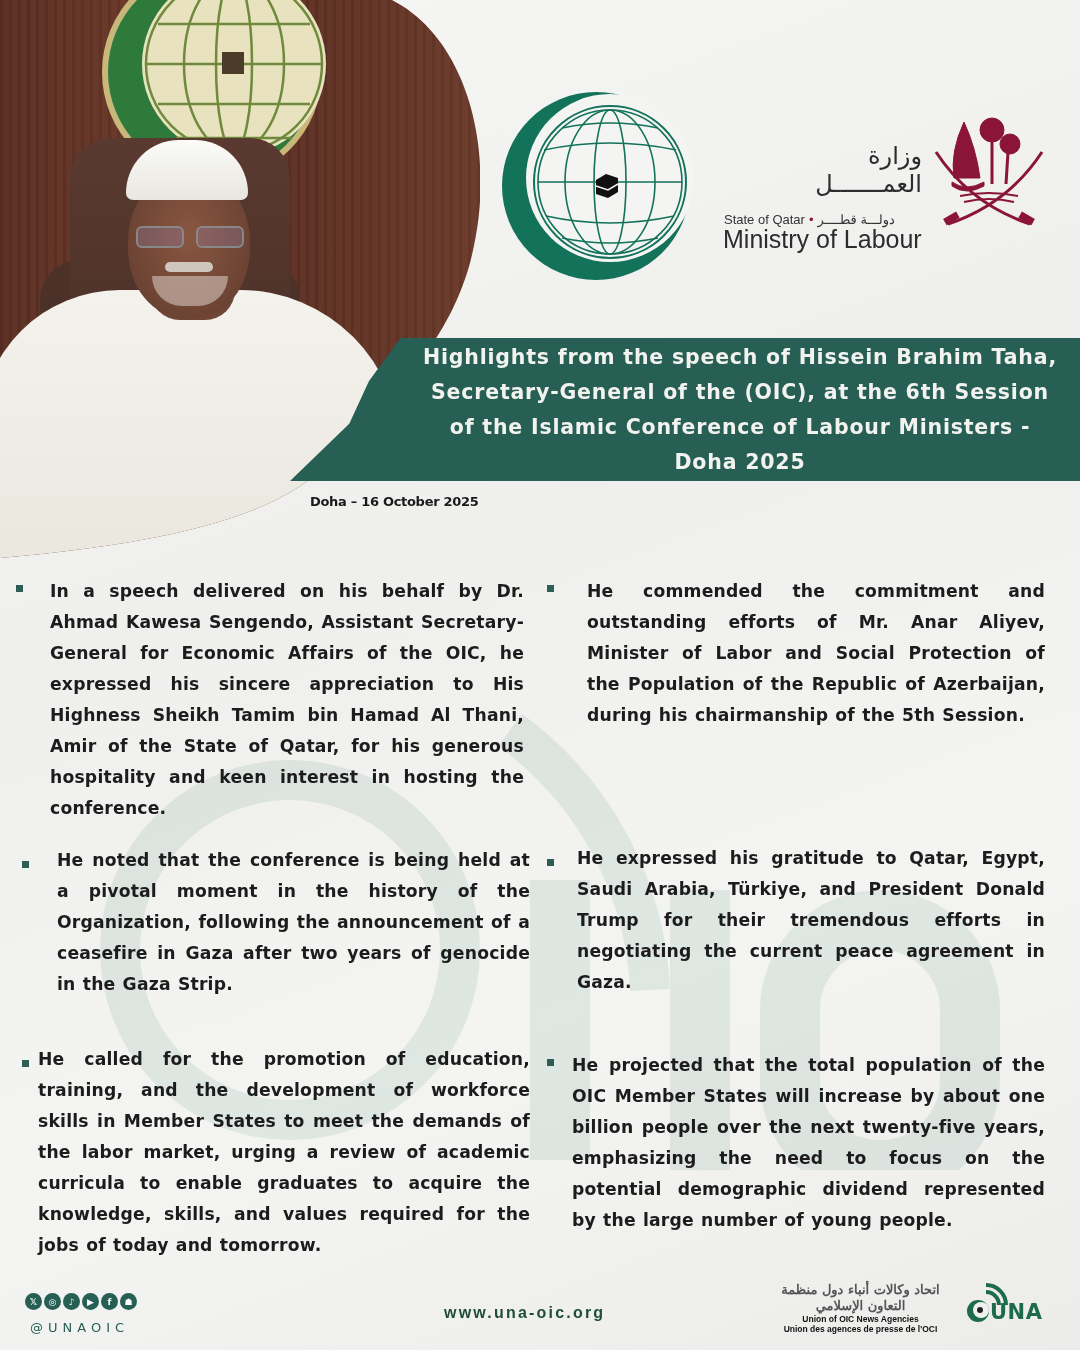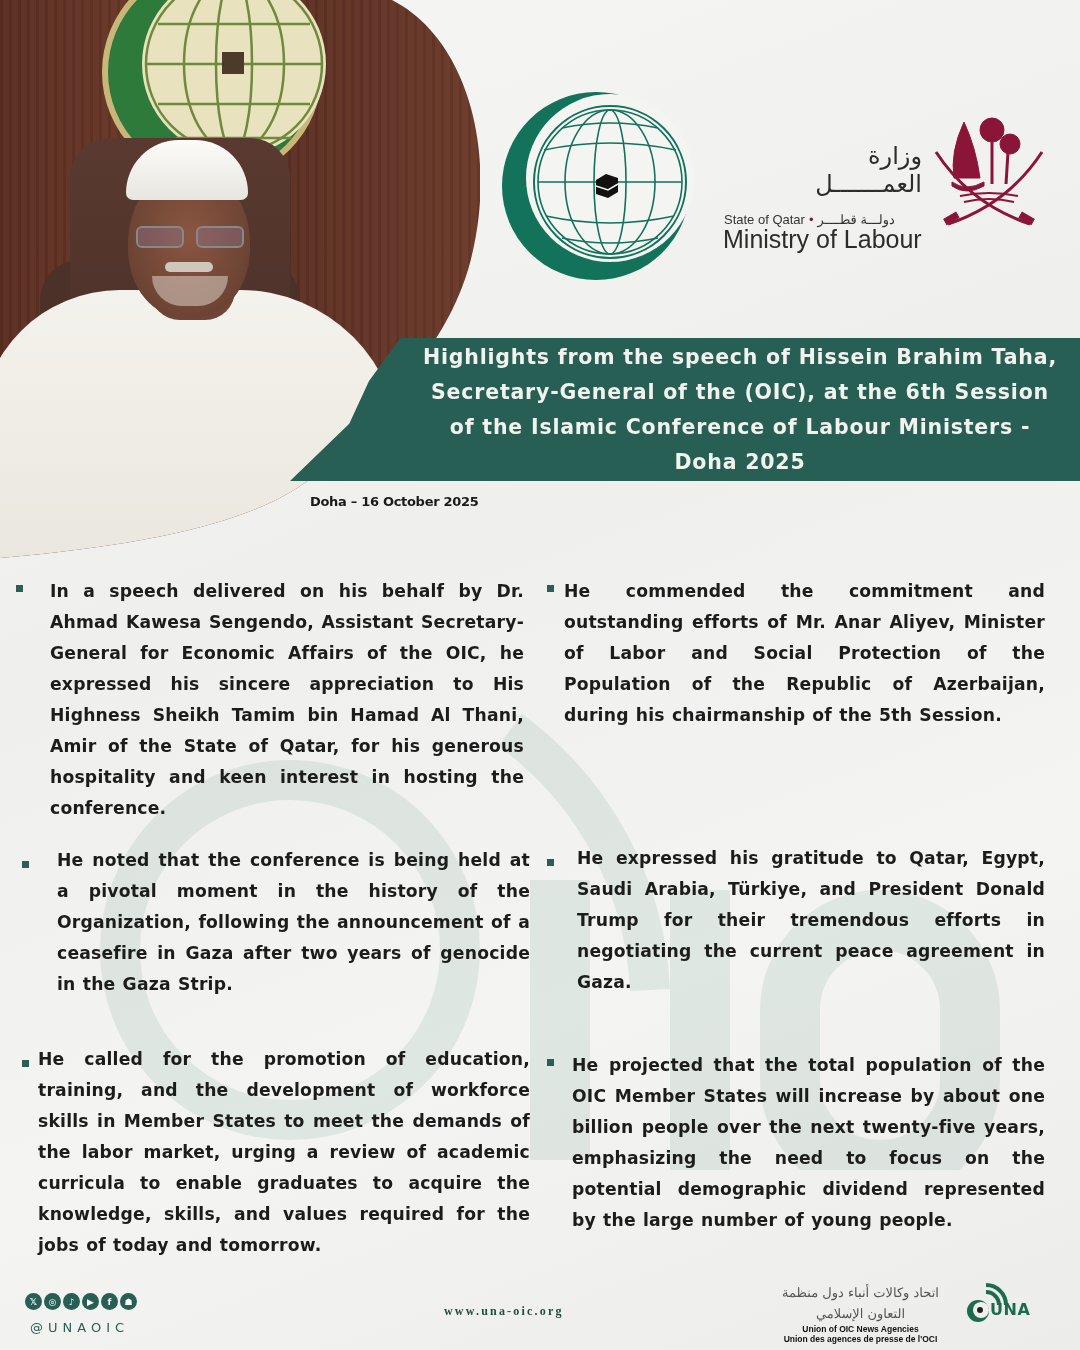--- a/index.html
+++ b/index.html
@@ -63,44 +63,44 @@
     .bullet .sq { position: absolute; width: 7px; height: 7px; background: #2d5d54; }
     .bullet p {
       font-family: "DejaVu Sans", sans-serif; font-weight: bold; font-size: 17.2px; line-height: 31px;
       text-align: justify; color: #1c1c1c; letter-spacing: 0.2px; word-spacing: 1px;
     }
     .b1 { left: 16px; top: 576px; width: 508px; }
     .b1 .sq { left: 0; top: 9px; }
     .b1 p { margin-left: 34px; }
     .b2 { left: 547px; top: 576px; width: 498px; }
     .b2 .sq { left: 0; top: 9px; }
-    .b2 p { margin-left: 17px; }
+    .b2 p { margin-left: 40px; }
     .b3 { left: 22px; top: 845px; width: 508px; }
     .b3 .sq { left: 0; top: 16px; }
     .b3 p { margin-left: 35px; }
     .b4 { left: 547px; top: 843px; width: 498px; }
     .b4 .sq { left: 0; top: 16px; }
     .b4 p { margin-left: 30px; }
     .b5 { left: 22px; top: 1044px; width: 508px; }
     .b5 .sq { left: 0; top: 16px; }
     .b5 p { margin-left: 16px; }
     .b6 { left: 547px; top: 1050px; width: 498px; }
     .b6 .sq { left: 0; top: 9px; }
     .b6 p { margin-left: 25px; }
 
     
     .social { position: absolute; left: 25px; top: 1293px; display: flex; gap: 2px; }
     .social .ic { width: 17px; height: 17px; border-radius: 50%; background: #275f55; color: #fff; font-size: 9px; font-weight: bold; display: flex; align-items: center; justify-content: center; font-family: "DejaVu Sans", sans-serif; }
     .handle { position: absolute; left: 30px; top: 1320px; font-family: "DejaVu Sans", sans-serif; font-weight: normal; font-size: 13px; color: #275f55; letter-spacing: 5px; }
-    .website { position: absolute; left: 444px; top: 1304px; font-family: Liberation Serif, serif; font-weight: bold; font-size: 12px; color: #1f4d3a; letter-spacing: 2.2px; }
+    .website { position: absolute; left: 444px; top: 1304px; font-family: Liberation Sans, sans-serif; font-weight: bold; font-size: 16px; color: #1f4d3a; letter-spacing: 2.2px; }
     .una-org { position: absolute; left: 778px; top: 1282px; width: 165px; text-align: center; }
-    .una-org .ar { font-size: 13px; color: #555; direction: rtl; font-family: "DejaVu Serif", serif; line-height: 21px; }
+    .una-org .ar { font-size: 13px; color: #555; direction: rtl; font-family: "DejaVu Serif", serif; line-height: 16px; font-weight: bold; }
     .una-org .l1, .una-org .l2 { font-family: "Liberation Sans", sans-serif; font-weight: bold; font-size: 8.5px; color: #111; line-height: 10px; }
     .una-logo { position: absolute; left: 964px; top: 1279px; width: 76px; height: 46px; }
-    .una-logo .txt { position: absolute; left: 26px; top: 21px; font-family: "DejaVu Sans", sans-serif; font-weight: bold; font-size: 16px; color: #1d6b4e; letter-spacing: 0.5px; }
+    .una-logo .txt { position: absolute; left: 26px; top: 21px; font-family: "DejaVu Sans", sans-serif; font-weight: bold; font-size: 21px; color: #1d6b4e; letter-spacing: 0.5px; }
   </style>
 </head>
 <body>
 
 <svg class="watermark" viewBox="0 0 960 480">
   <circle cx="200" cy="260" r="170" fill="none" stroke="#1d6b4e" stroke-width="40"></circle>
   <path d="M420 40 A 340 340 0 0 1 560 300" fill="none" stroke="#1d6b4e" stroke-width="40"></path>
   <rect x="440" y="190" width="60" height="280" fill="#1d6b4e"></rect>
   <rect x="580" y="200" width="60" height="280" fill="#1d6b4e"></rect>
   <rect x="700" y="230" width="180" height="250" rx="90" fill="none" stroke="#1d6b4e" stroke-width="60"></rect>

